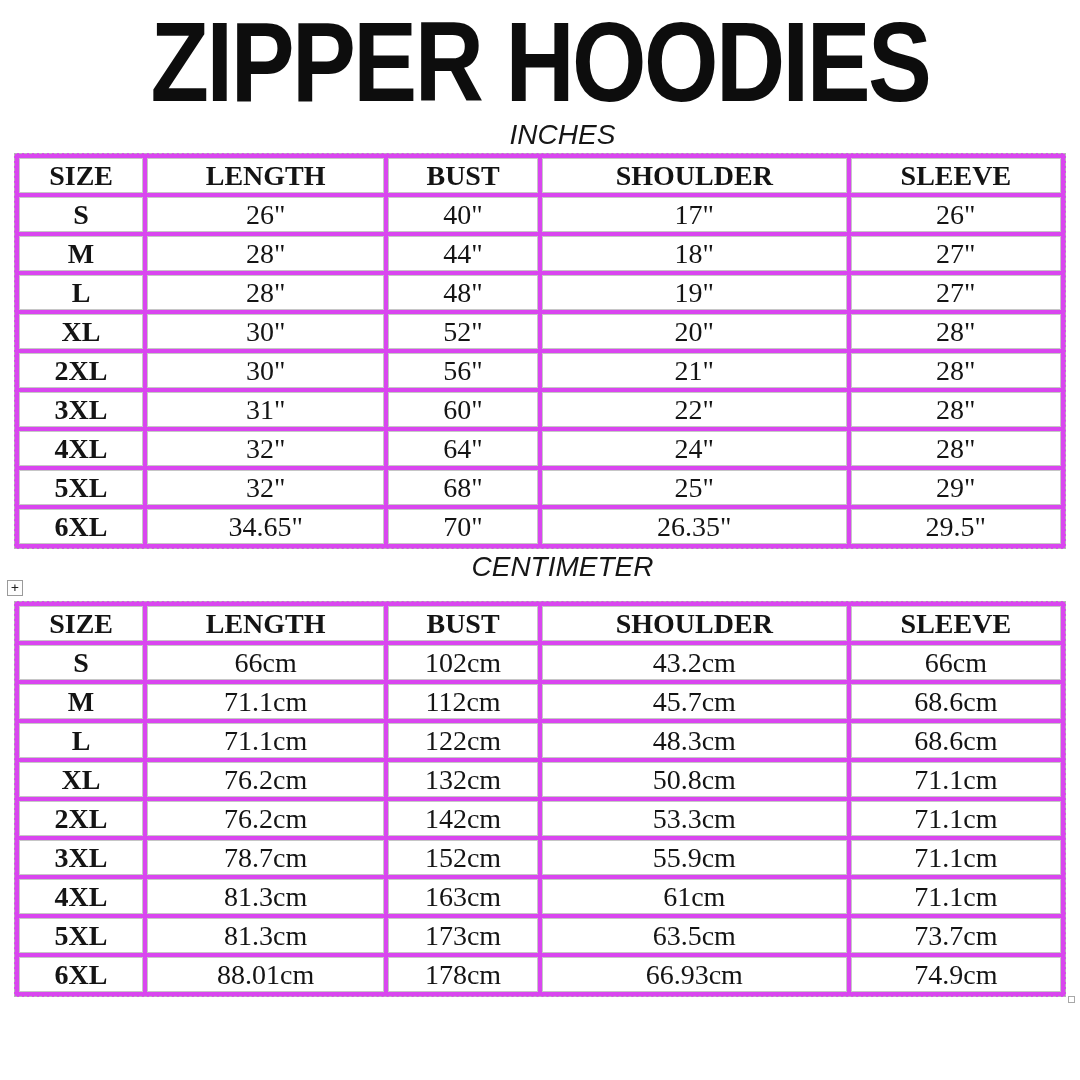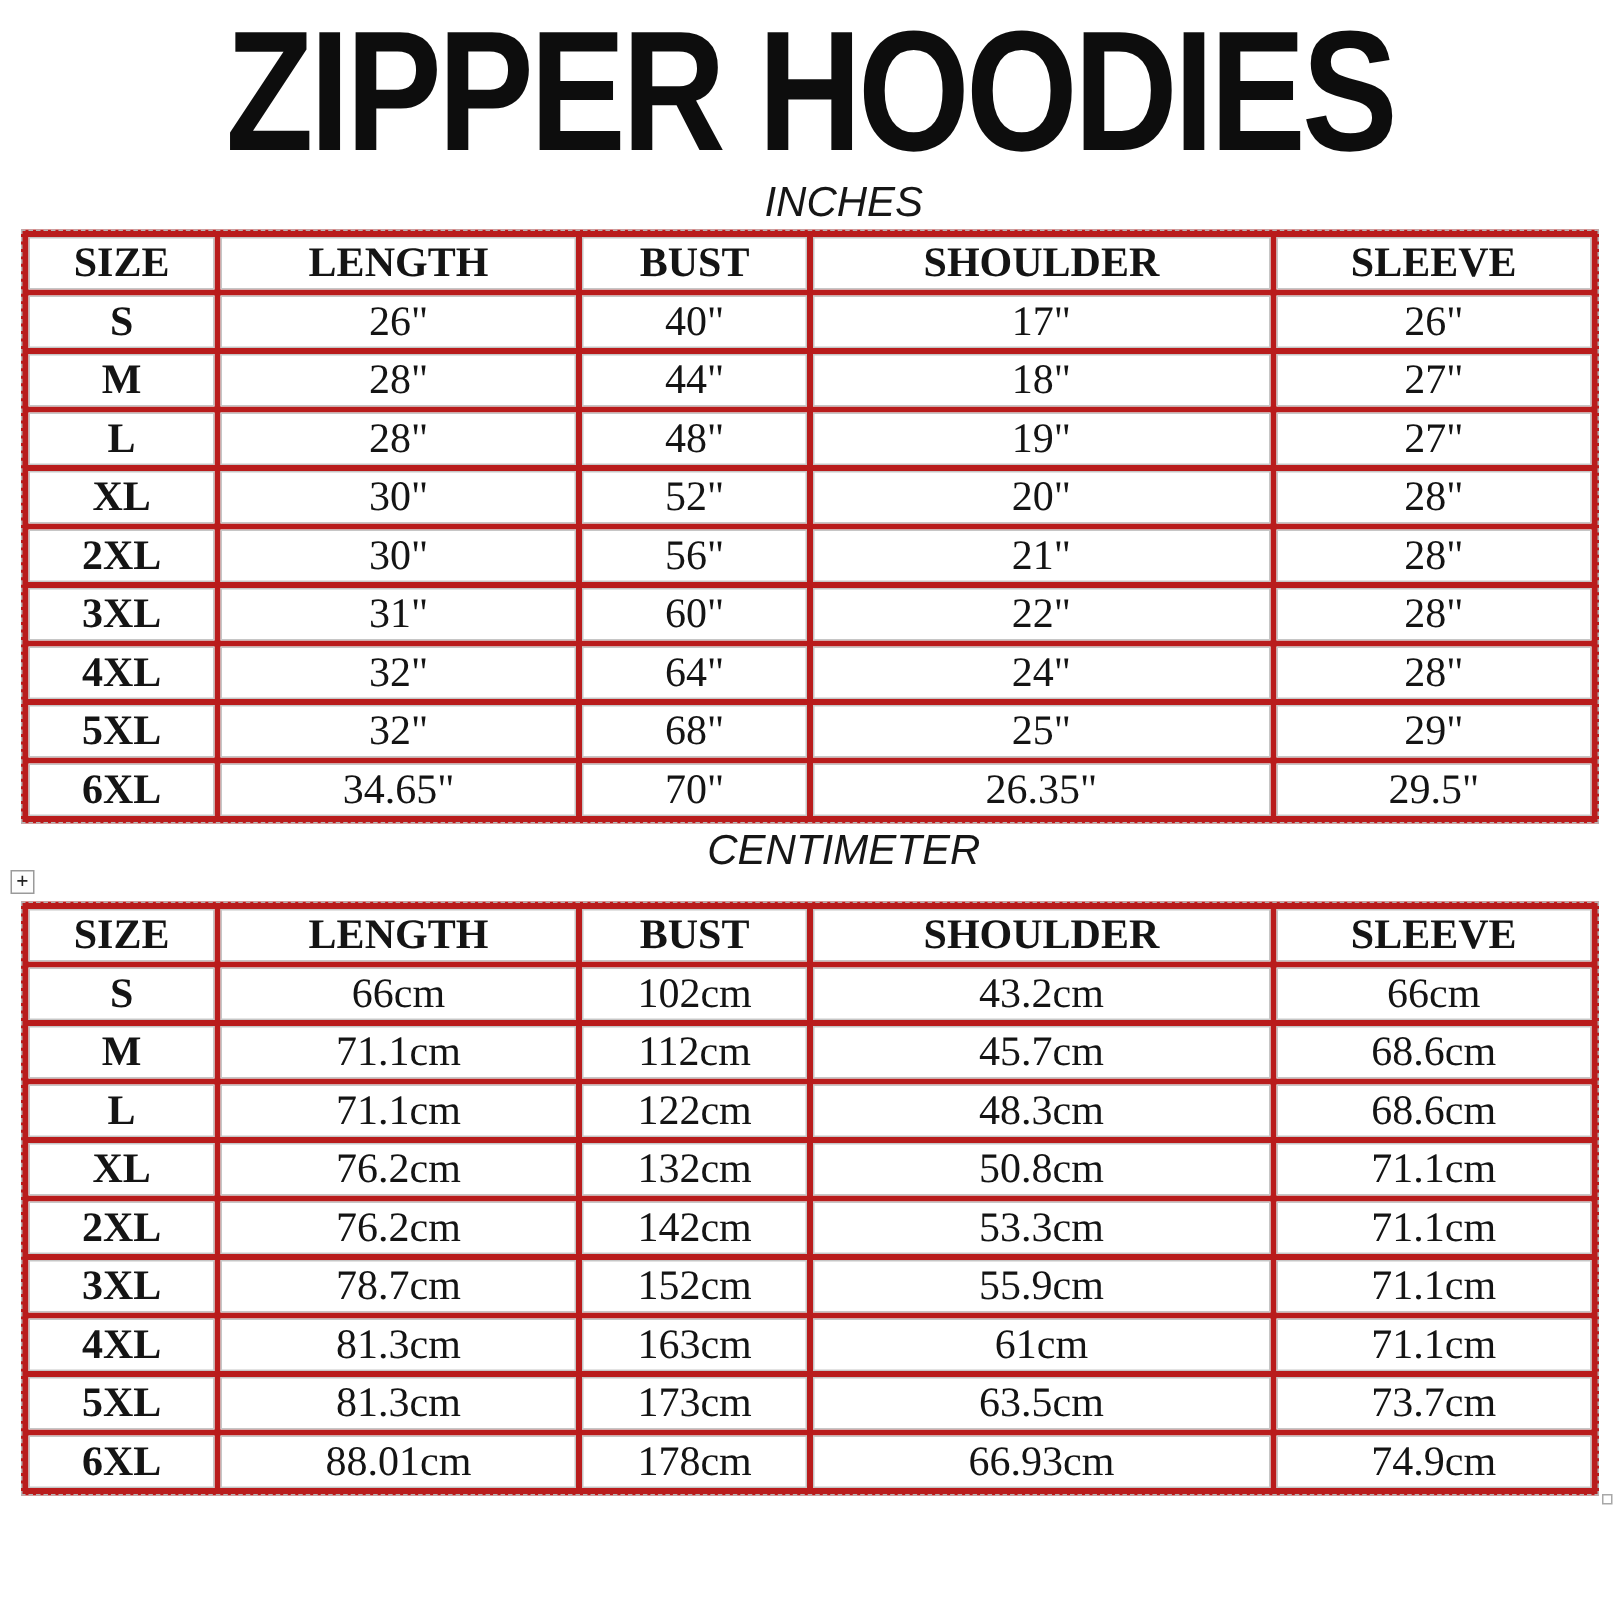--- a/index.html
+++ b/index.html
@@ -43,21 +43,21 @@
     position: relative;
     margin: 0 14px;
   }
 
   table.size-table {
     width: 1052px;
     table-layout: fixed;
     border-collapse: separate;
     border-spacing: 4px;
     border: 1px dashed #b5b5b5;
-    background: #b91c1c;
+    background: #d946ef;
   }
   table.size-table th, table.size-table td {
     border: 1px solid #c6c6c6;
     background: #ffffff;
     text-align: center;
     vertical-align: middle;
     height: 33px;
     padding: 0;
     font-family: "Liberation Serif", serif;
     font-size: 28px;

